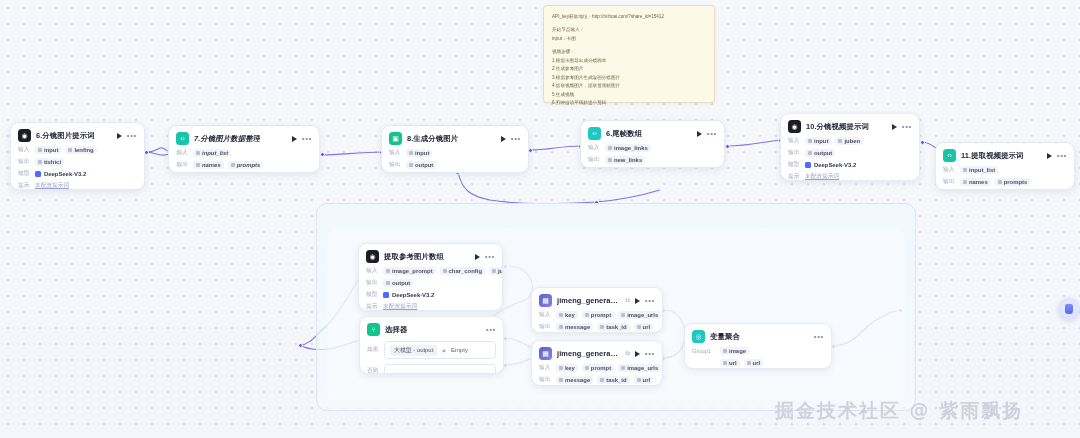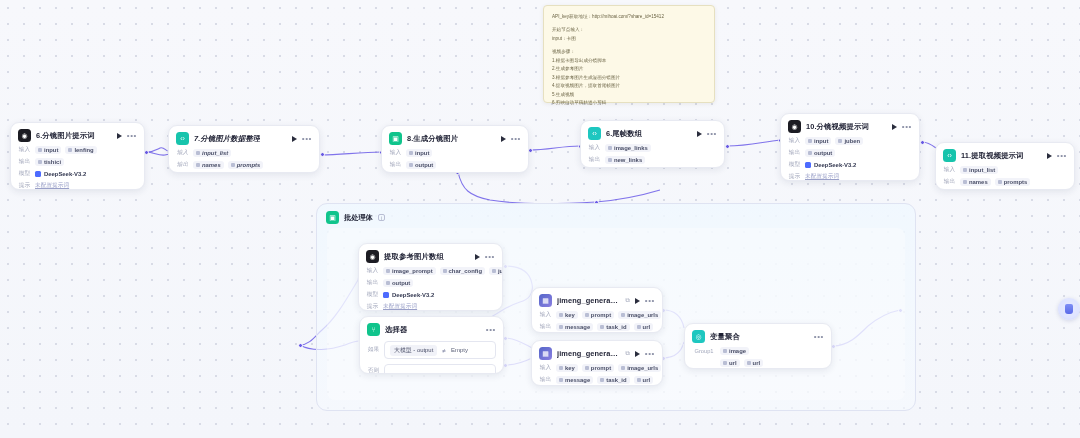--- a/index.html
+++ b/index.html
@@ -23,21 +23,20 @@
 
   
   .node {
     position:absolute;
     background:#ffffff;
     border:1px solid #e8eaf2;
     border-radius:9px;
     box-shadow:0 2px 7px rgba(36,40,80,.09);
     padding:6px 7px 6px 7px;
     overflow:hidden;
-    text-align:center;
   }
   .node.tall { padding-bottom:4px; }
   .nhead { display:flex; align-items:center; gap:5px; }
   .nicon {
     width:13px;height:13px;border-radius:3.5px;flex:0 0 13px;
     display:flex;align-items:center;justify-content:center;
     font-size:7px;color:#fff;line-height:1;
   }
   .ic-dark{ background:#1c1c23; }
   .ic-teal{ background:#17c4ac; }
@@ -181,25 +180,20 @@
     <p class="gap">视频步骤：</p>
     <p>1.根据卡图导出成分镜脚本</p>
     <p>2.生成参考图片</p>
     <p>3.根据参考图片生成漫画分镜图片</p>
     <p>4.提取视频图片，提取首尾帧图片</p>
     <p>5.生成视频</p>
     <p>6.剪映自动草稿轨道小剪辑</p>
   </div>
 
   <div class="group" style="left:316px;top:203px;width:600px;height:208px;">
-    <div class="group-head">
-      <div class="nicon ic-green">▣</div>
-      <span class="group-title">批处理体</span>
-      <span class="group-info">i</span>
-    </div>
     <div class="group-body"></div>
   </div>
 
   <div class="node tall" style="left:10px;top:122px;width:135px;height:68px;">
     <div class="nhead">
       <div class="nicon ic-dark">◉</div>
       <span class="ntitle">6.分镜图片提示词</span>
       <span class="nhead-actions">
         <span class="play"></span>
         <span class="dots">•••</span>
@@ -561,14 +555,15 @@
           <i class="sq"></i>
           <b>url</b>
         </span>
     </div>
   </div>
 
   <div class="fab">
     <span class="glyph"></span>
   </div>
 
+  <div class="watermark">掘金技术社区 @ 紫雨飘扬</div>
 
 </div>
 
 </body></html>

